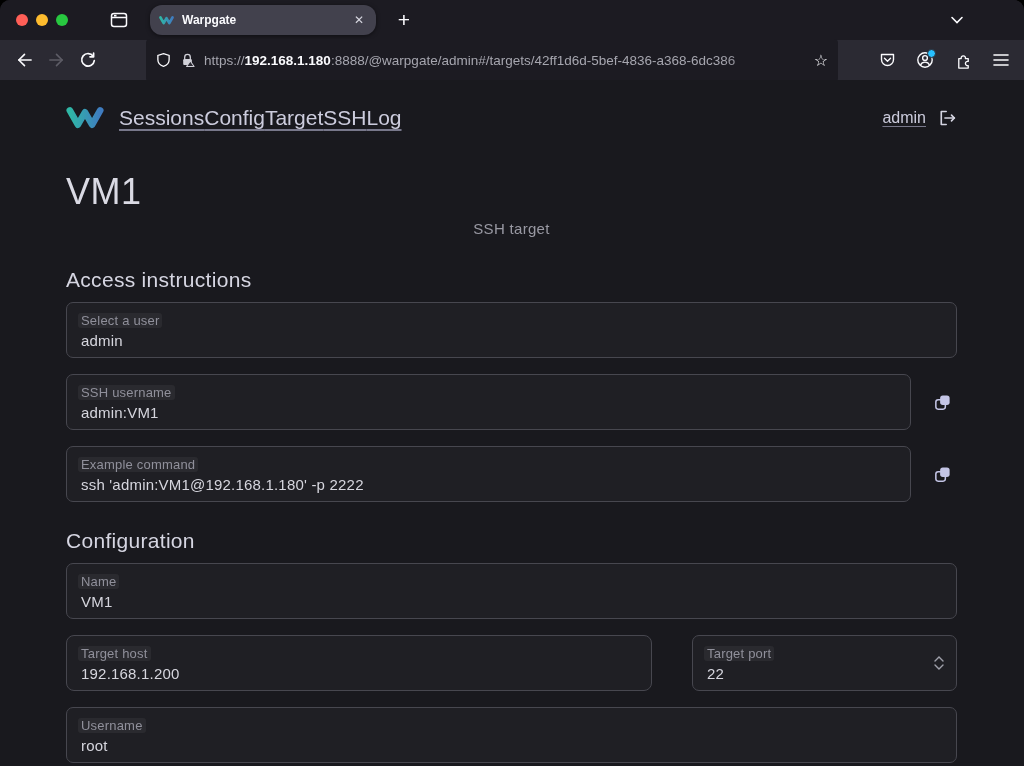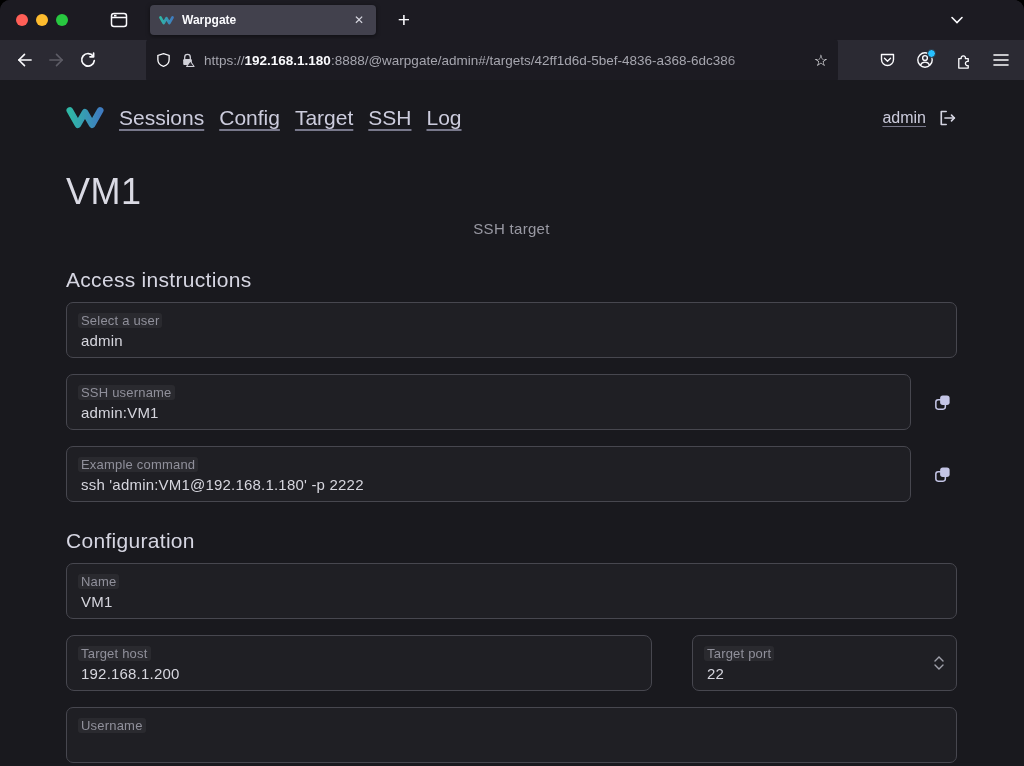--- a/index.html
+++ b/index.html
@@ -6,21 +6,21 @@
     font-family:"Liberation Sans",sans-serif;-webkit-font-smoothing:antialiased;}
   .window{width:1024px;height:766px;background:#1c1b22;border-radius:10px 10px 0 0;
     overflow:hidden;display:flex;flex-direction:column;}
 
   
   .tabbar{height:40px;flex:0 0 40px;display:flex;align-items:center;background:#1c1b22;padding:0 12px;}
   .traffic{display:flex;gap:8px;align-items:center;margin-left:4px;}
   .dot{width:12px;height:12px;border-radius:50%;}
   .dot.red{background:#ff5f57;}.dot.yellow{background:#febc2e;}.dot.green{background:#28c840;}
   .fxview{margin-left:36px;width:30px;height:30px;display:flex;align-items:center;justify-content:center;border-radius:4px;}
-  .tab{margin-left:16px;width:208px;height:30px;background:#42414d;border-radius:4px;display:flex;
+  .tab{margin-left:16px;width:208px;height:30px;background:#42414d;border-radius:12px;display:flex;
     align-items:center;gap:8px;padding:0 9px;box-shadow:0 1px 4px rgba(0,0,0,.5);}
   .tab-title{flex:1;font-size:12px;font-weight:700;color:#fbfbfe;white-space:nowrap;overflow:hidden;}
   .tab-close{color:#d7d7e0;font-size:12px;line-height:1;padding:3px;border-radius:3px;cursor:default;}
   .newtab{margin-left:14px;color:#fbfbfe;font-size:21px;font-weight:300;width:28px;height:28px;
     display:flex;align-items:center;justify-content:center;border-radius:4px;}
   .tab-spacer{flex:1;}
   .alltabs{width:30px;height:30px;display:flex;align-items:center;justify-content:center;margin-right:40px;}
 
   
   .toolbar{height:40px;flex:0 0 40px;background:#2b2a33;display:flex;align-items:center;padding:0 8px;}
@@ -34,21 +34,21 @@
   .url-host{color:#fbfbfe;font-weight:700;}
   .star{color:#fbfbfe;font-size:16px;}
   .right-icons{display:flex;align-items:center;gap:8px;}
   .ric{width:30px;height:28px;display:flex;align-items:center;justify-content:center;border-radius:4px;color:#fbfbfe;position:relative;}
   .badge{position:absolute;top:3px;right:4px;width:7px;height:7px;border-radius:50%;background:#27c0ff;border:1.5px solid #2b2a33;}
 
   
   .content{flex:1;background:#19191e;padding:20px 67px 0 66px;overflow:hidden;color:#d6d6e0;}
   .navbar{display:flex;align-items:center;height:36px;}
   .logo{margin-right:15px;display:flex;align-items:center;}
-  .navlinks{display:flex;align-items:baseline;gap:15px;}
+  .navlinks{display:flex;align-items:baseline;}
   .navlinks a{font-size:21px;color:#ccccdd;text-decoration:underline;text-decoration-thickness:1.5px;
     text-underline-offset:4px;text-decoration-color:#77778a;cursor:pointer;}
   .nav-right{margin-left:auto;display:flex;align-items:center;gap:11px;}
   .nav-right a{font-size:16px;color:#ccccdd;text-decoration:underline;text-underline-offset:3px;
     text-decoration-color:#77778a;cursor:pointer;}
   h1{font-size:36px;font-weight:500;color:#dadae4;margin:35px 0 7px;letter-spacing:.5px;}
   .subtitle{font-size:15px;color:#9999a3;letter-spacing:.3px;text-align:center;}
   h2{font-size:21px;font-weight:500;color:#d6d6e2;margin:31px 0 10px;letter-spacing:.3px;}
   h2.cfg{margin-top:27px;}
 
@@ -271,17 +271,18 @@
           <svg width="10" height="6" viewBox="0 0 10 6" fill="none" stroke="#9fa0aa" stroke-width="1.4" stroke-linecap="round">
               <path d="M1 1 L5 5 L9 1"></path>
             </svg>
         </span>
       </div>
     </div>
 
     <div class="row">
       <div class="field grow">
         <span class="flabel">Username</span>
+        <input value="root" style="">
       </div>
     </div>
 
   </div>
 </div>
 
 </body></html>

